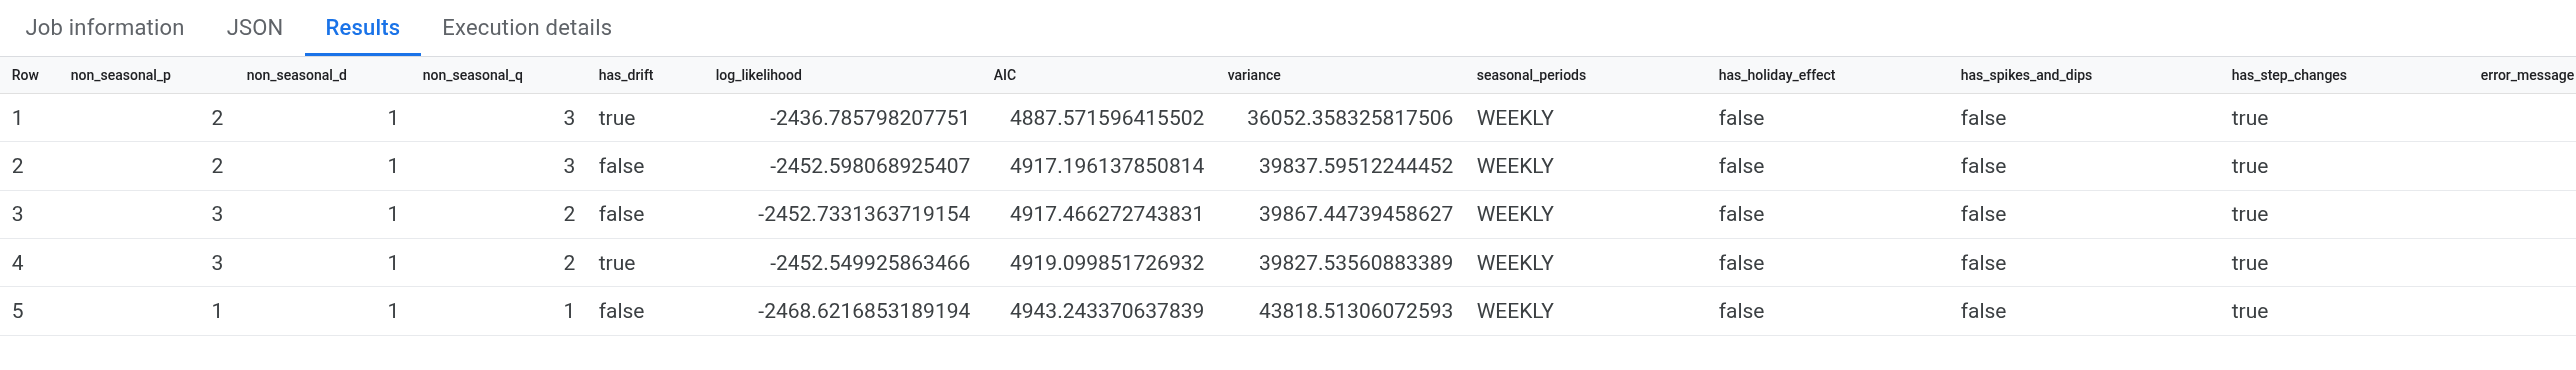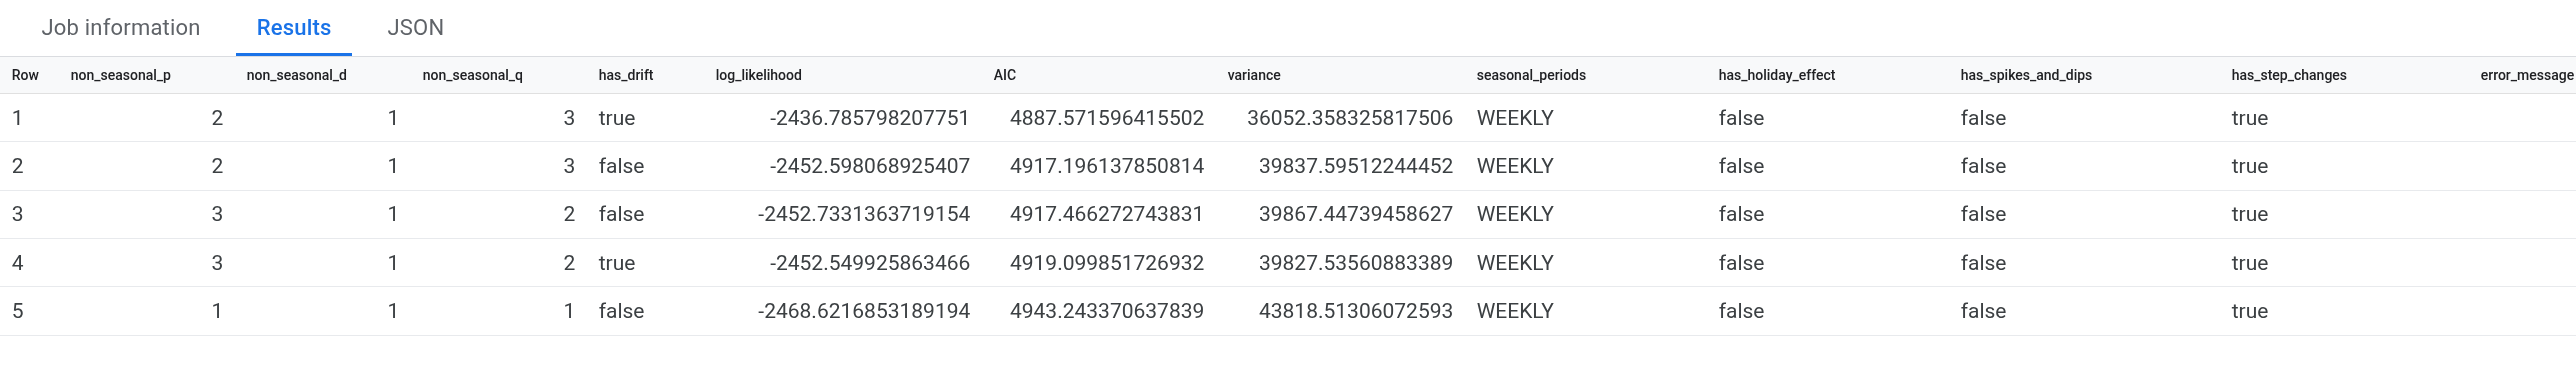--- a/index.html
+++ b/index.html
@@ -6,22 +6,22 @@
   body {
     margin: 0;
     font-family: Roboto, "Helvetica Neue", Arial, sans-serif;
     font-size: 20.5px;
     color: #202124;
     background: #fff;
   }
   .tabs {
     display: flex;
     border-bottom: 0.7px solid #dadce0;
-    padding: 0 21px;
-    gap: 15px;
+    padding: 0 5px;
+    gap: 1px;
   }
   .tab {
     padding: 14.6px 20.5px 13px 20.5px;
     color: #5f6368;
     cursor: pointer;
     border-bottom: 3.7px solid transparent;
     font-size: 22px;
     letter-spacing: 0.2px;
   }
   .tab.active {
@@ -70,22 +70,23 @@
   col.c-he    { width: 242px; }
   col.c-sd    { width: 271px; }
   col.c-sc    { width: 249px; }
   col.c-err   { width: auto; }
 </style>
 </head>
 <body>
 
 <div class="tabs" id="tabs-bar">
     <div class="tab">Job information</div>
+    <div class="tab">JSON</div>
     <div class="tab active">Results</div>
-    <div class="tab">JSON</div>
+    <div class="tab">Execution details</div>
   </div>
 
 <table>
   <colgroup>
     <col class="c-row">
       <col class="c-p">
       <col class="c-d">
       <col class="c-q">
     <col class="c-drift">
       <col class="c-ll">

